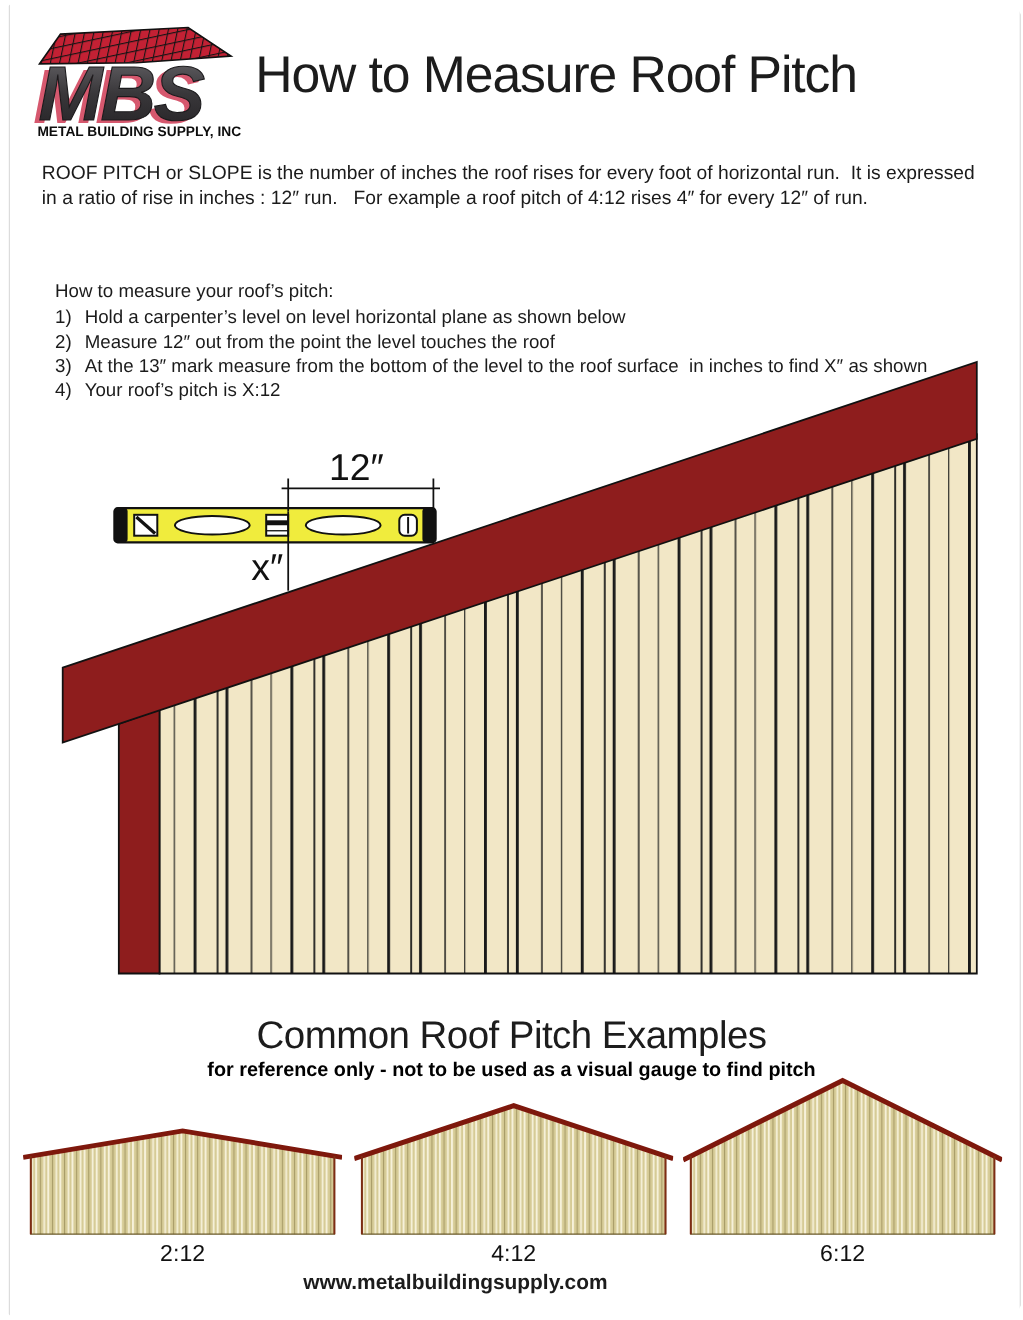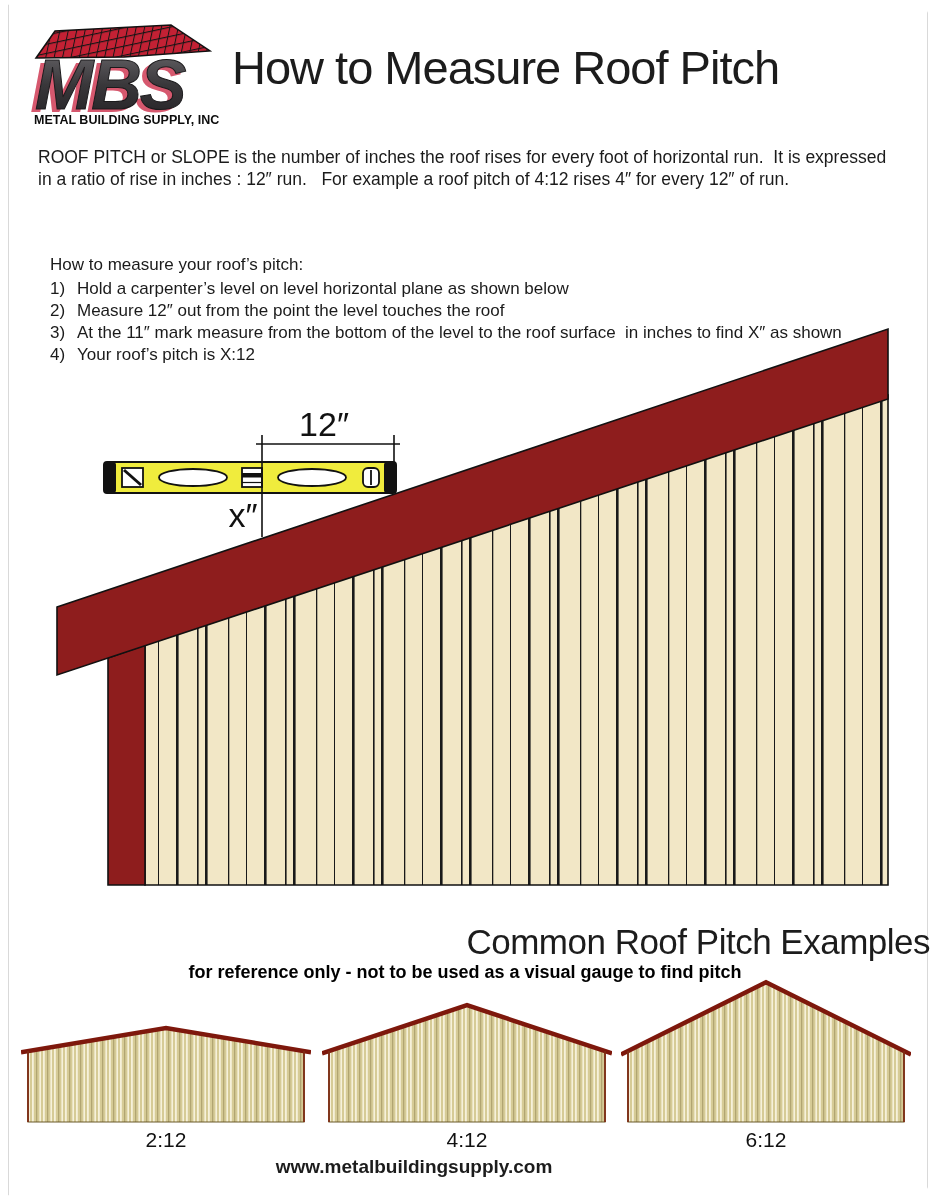--- a/index.html
+++ b/index.html
@@ -16,21 +16,21 @@
   .intro{position:absolute;left:38px;top:146px;width:850px;
          font-size:17.5px;line-height:22px;white-space:pre-wrap;}
 
   .instructions{position:absolute;left:50px;top:222px;width:830px;font-size:17px;line-height:22px;margin-top:32px;}
   .instructions .head{margin-bottom:2px;}
   .step-row{display:flex;white-space:pre-wrap;}
   .step-row .num{width:27px;flex:0 0 27px;}
 
   .main-diagram{position:absolute;left:0;top:322px;}
 
-  .examples-heading{position:absolute;left:0;top:922px;width:930px;text-align:right;
+  .examples-heading{position:absolute;left:0;top:922px;width:930px;text-align:center;
                     font-size:35px;letter-spacing:-0.5px;color:#1c1c1c;}
   .examples-sub{position:absolute;left:0;top:962px;width:930px;text-align:center;
                 font-size:18px;font-weight:bold;color:#000000;}
   .building{position:absolute;width:290px;height:152px;}
   .pitch-label{position:absolute;top:156px;left:100px;width:90px;text-align:center;
                font-size:21px;color:#111;}
   .footer-url{position:absolute;left:0;top:1156px;width:828px;text-align:center;
               font-size:19px;font-weight:bold;color:#1c1c1c;}
 </style>
 </head>
@@ -60,21 +60,21 @@
 
   <div class="page-title">How to Measure Roof Pitch</div>
 
   <div class="intro">ROOF PITCH or SLOPE is the number of inches the roof rises for every foot of horizontal run.  It is expressed in a ratio of rise in inches : 12″ run.   For example a roof pitch of 4:12 rises 4″ for every 12″ of run.</div>
 
   <div class="instructions">
     <div class="head">How to measure your roof’s pitch:</div>
     <div id="steps">
         <div class="step-row"><span class="num">1)</span><span>Hold a carpenter’s level on level horizontal plane as shown below</span></div>
         <div class="step-row"><span class="num">2)</span><span>Measure 12″ out from the point the level touches the roof</span></div>
-        <div class="step-row"><span class="num">3)</span><span>At the 11″ mark measure from the bottom of the level to the roof surface  in inches to find X″ as shown</span></div>
+        <div class="step-row"><span class="num">3)</span><span>At the 13″ mark measure from the bottom of the level to the roof surface  in inches to find X″ as shown</span></div>
         <div class="step-row"><span class="num">4)</span><span>Your roof’s pitch is X:12</span></div>
       </div>
   </div>
 
   <svg class="main-diagram" width="930" height="575" viewBox="0 0 930 575">
     <defs>
       <pattern id="mainRibs" width="88" height="10" patternUnits="userSpaceOnUse">
         <rect width="88" height="10" fill="#F2E7C6"></rect>
         <rect x="0" width="2.6" height="10" fill="#191919"></rect>
         <rect x="21" width="1.6" height="10" fill="#191919"></rect>

